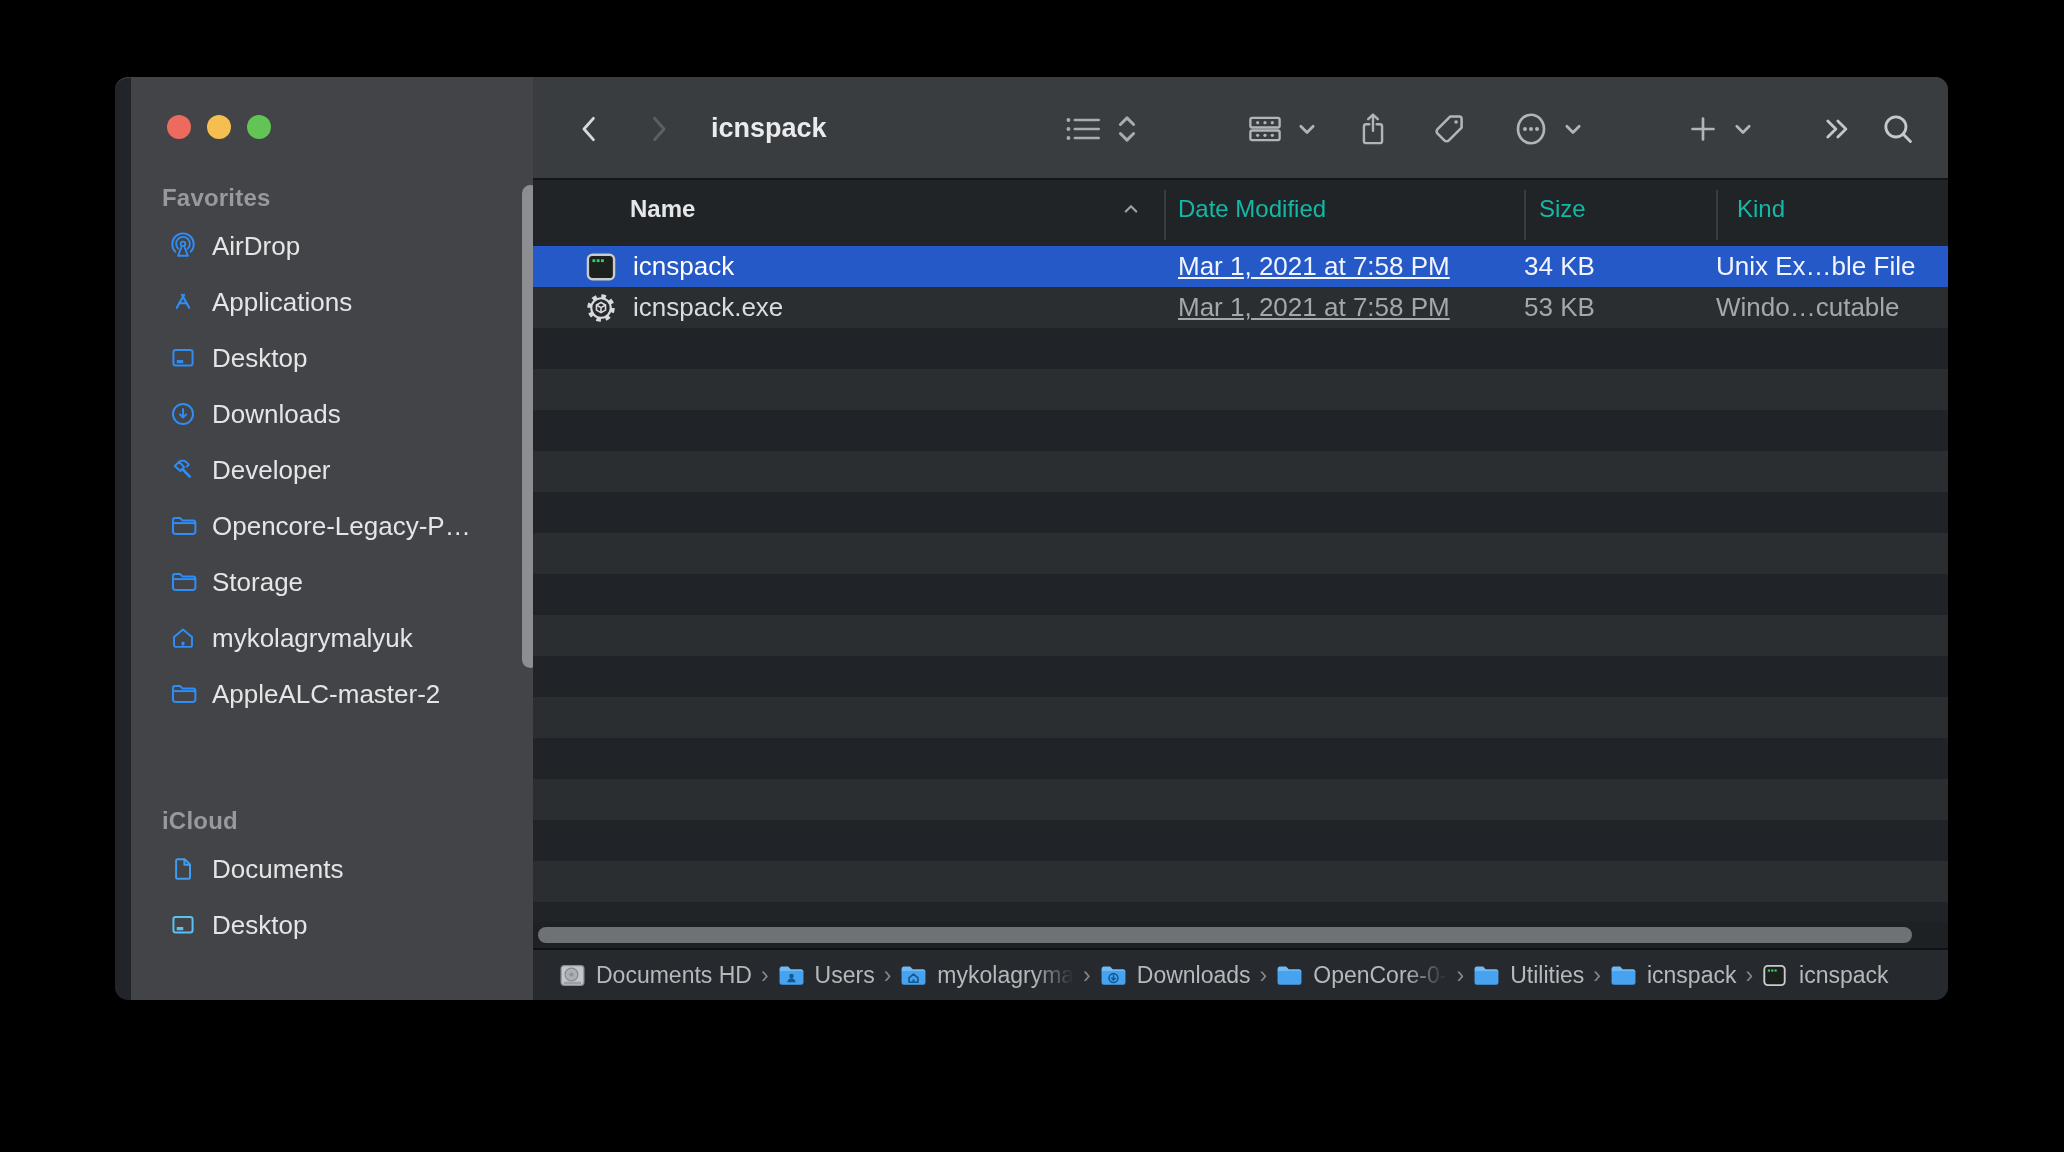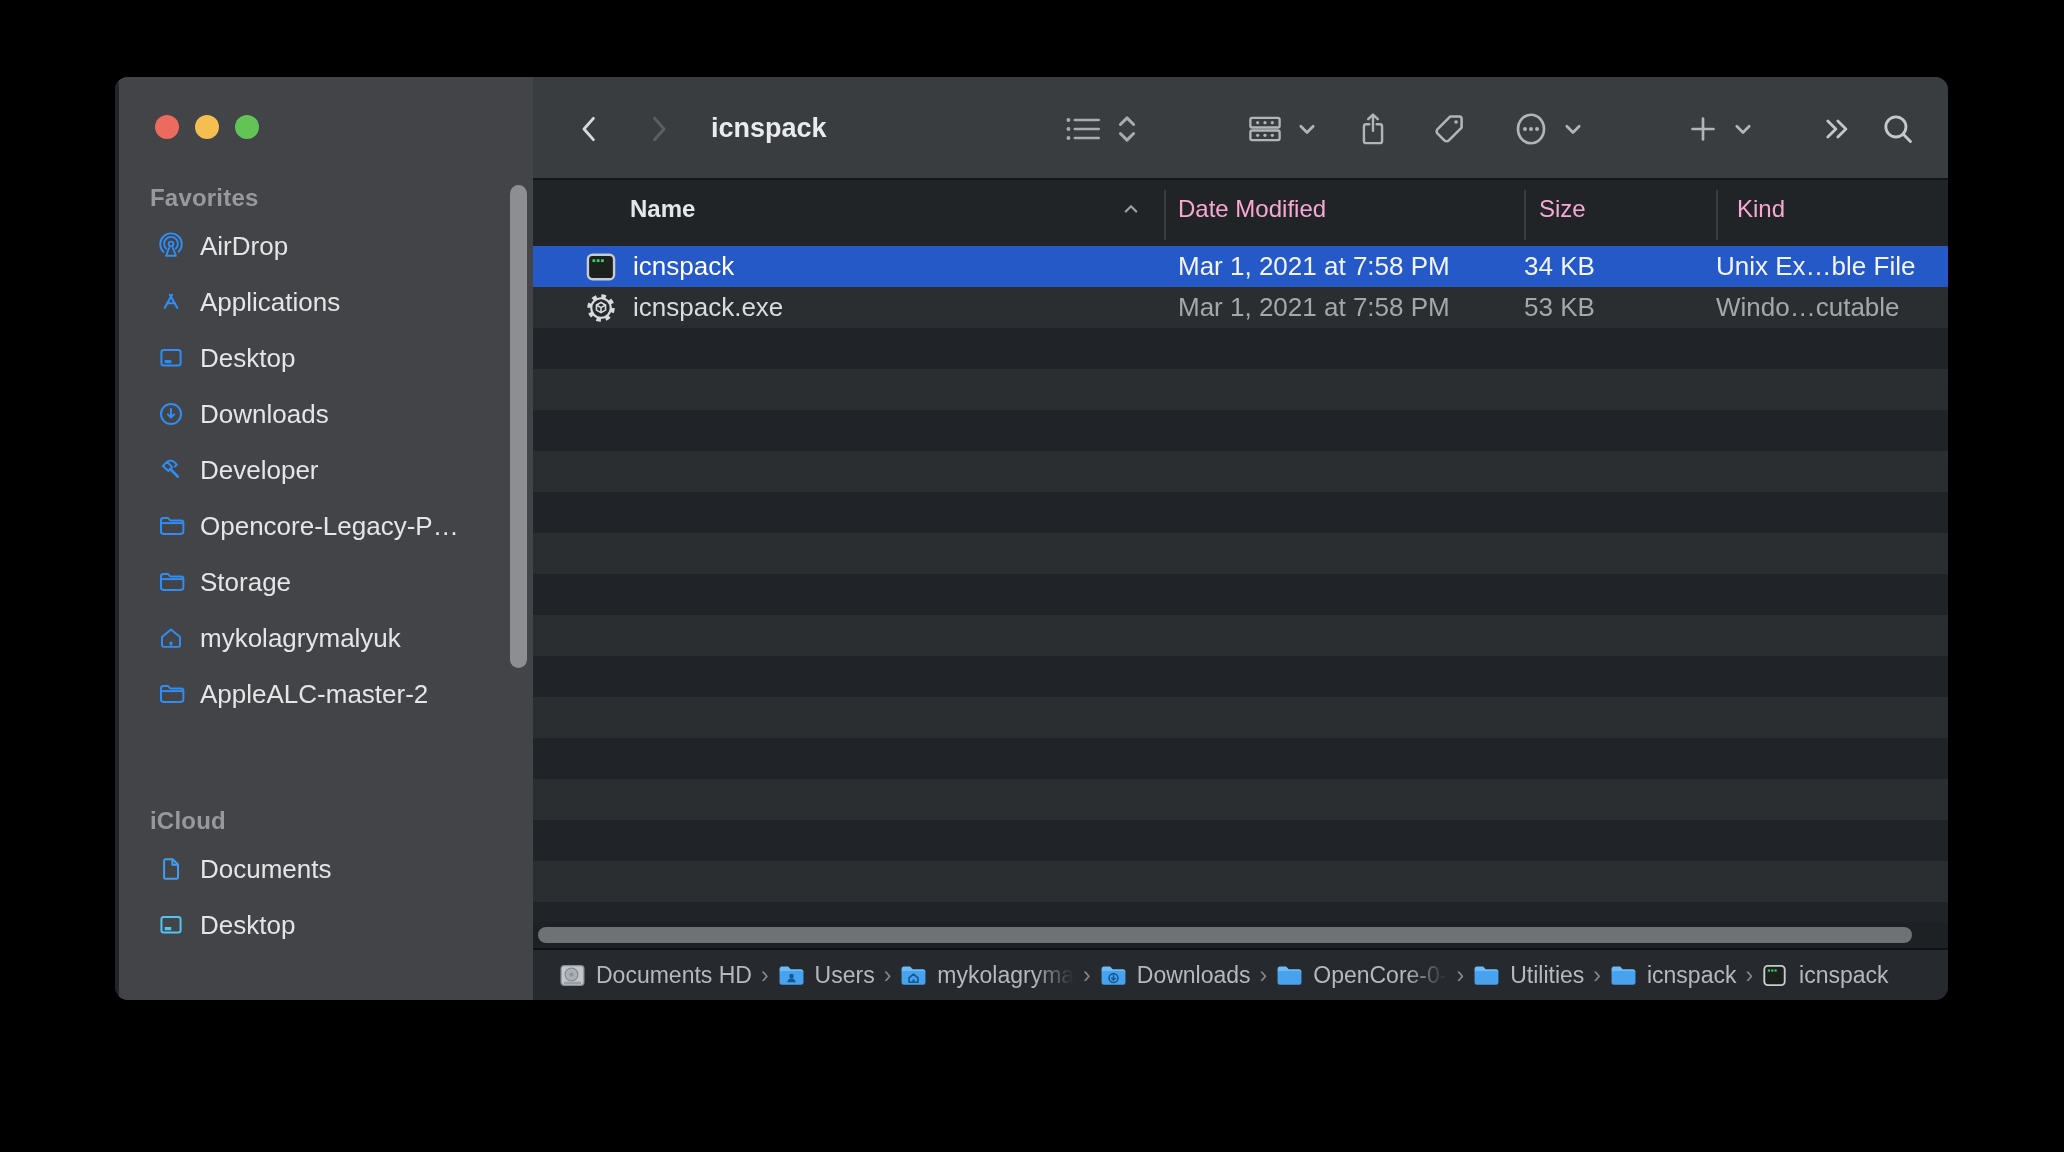--- a/index.html
+++ b/index.html
@@ -2,21 +2,21 @@
 <html><head>
 <meta charset="utf-8">
 <style>
   html,body{margin:0;padding:0;background:#000;width:2064px;height:1152px;overflow:hidden;
     font-family:"Liberation Sans",sans-serif;}
   *{box-sizing:border-box;}
   .screen{position:relative;width:2064px;height:1152px;background:#000;}
   .window{position:absolute;left:115px;top:77px;width:1833px;height:923px;border-radius:13px;
     overflow:hidden;background:#212428;box-shadow:inset 0 1px 0 rgba(255,255,255,.14),0 34px 80px rgba(0,0,0,.6);}
   
-  .sidebar{position:absolute;left:4px;top:0;width:418px;height:100%;background:#434447;
+  .sidebar{position:absolute;left:16px;top:0;width:418px;height:100%;background:#434447;
     border-right:2px solid #1b1d1f;}
   .tl{position:absolute;top:38px;width:24px;height:24px;border-radius:50%;}
   .tl.red{left:36px;background:#ec6a5e;}
   .tl.yellow{left:76px;background:#f4bf50;}
   .tl.green{left:116px;background:#61c455;}
   .sb-section{position:absolute;left:31px;font-size:24px;font-weight:700;color:#96999d;letter-spacing:.2px;}
   .sb-list{position:absolute;left:0;right:0;}
   .sb-item{height:56px;display:flex;align-items:center;padding-left:38px;border-radius:12px;}
   .sb-ic{width:28px;height:28px;margin-right:15px;flex:0 0 auto;display:flex;align-items:center;justify-content:center;color:#2f8df5;}
   .sb-ic svg{width:28px;height:28px;}
@@ -29,35 +29,35 @@
   .content{position:absolute;left:418px;top:0;width:1415px;height:100%;}
   .toolbar{position:absolute;left:0;top:0;width:100%;height:103px;background:#3a3d40;
     border-bottom:2px solid #141619;}
   .tbtn{position:absolute;top:0;height:103px;display:flex;align-items:center;justify-content:center;color:#b2b5b8;}
   .tbtn svg{display:block;}
   .win-title{position:absolute;left:178px;top:0;height:103px;display:flex;align-items:center;
     font-size:27px;font-weight:700;color:#e9ebed;}
   
   .list-header{position:absolute;left:0;top:103px;width:100%;height:76px;background:#212427;
     border-bottom:2px solid #131518;}
-  .hcell{position:absolute;top:0;height:58px;display:flex;align-items:center;font-size:24px;color:#f9a8d4;}
+  .hcell{position:absolute;top:0;height:58px;display:flex;align-items:center;font-size:24px;color:#14b8a6;}
   .hsep{position:absolute;top:10px;bottom:12px;width:2px;background:#3a3d40;}
   
   .file-list{position:absolute;left:0;top:163px;width:100%;height:682px;background:#202327;}
   .file-list::before{content:"";position:absolute;left:0;right:0;top:6px;bottom:0;
     background:repeating-linear-gradient(180deg,#202327 0 41px,#2a2e31 41px 82px);}
   .row{position:absolute;left:0;width:100%;height:41px;display:grid;
     grid-template-columns:631px 360px 192px 1fr;align-items:center;font-size:26px;}
   .row.selected{background:#2659c8;color:#fff;}
   .row.plain{color:#d9dbdd;}
   .c-name{display:flex;align-items:center;padding-left:52px;overflow:hidden;white-space:nowrap;}
   .file-ic{width:32px;height:32px;margin-right:16px;flex:0 0 auto;}
   .file-ic svg{width:32px;height:32px;display:block;}
   .c-date,.c-kind{white-space:nowrap;}
-  .c-date{padding-left:14px;}
+  .c-date{padding-left:14px;text-decoration:underline;}
   .c-size{text-align:left;padding-right:11px;}
   .row.selected .c-date,.row.selected .c-size,.row.selected .c-kind{color:#f2f5ff;}
   .row.plain .c-date,.row.plain .c-size,.row.plain .c-kind{color:#a4a7ab;}
   
   .hscroll{position:absolute;left:0;top:845px;width:100%;height:26px;background:#1e2124;}
   .hthumb{position:absolute;left:5px;top:5px;width:1374px;height:16px;border-radius:8px;background:#6f7275;}
   
   .pathbar{position:absolute;left:0;top:871px;width:100%;height:52px;background:#26292d;
     border-top:2px solid #101214;display:flex;align-items:center;padding-left:26px;overflow:hidden;}
   .p-item{display:flex;align-items:center;margin-right:9px;flex:0 0 auto;}

